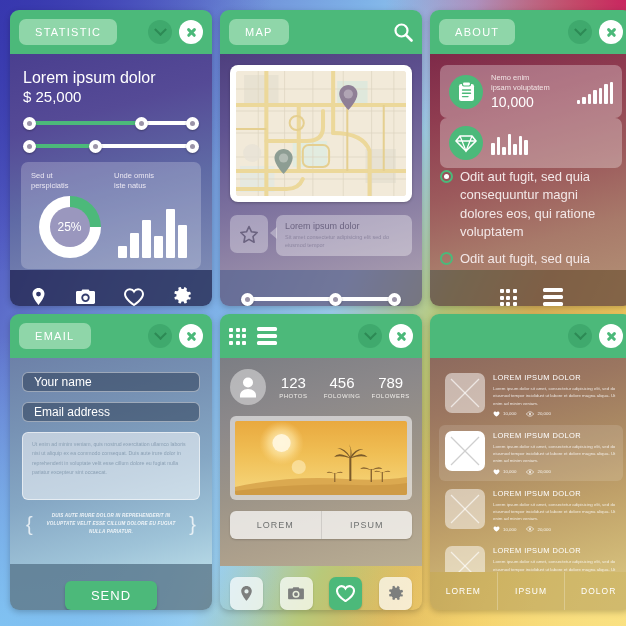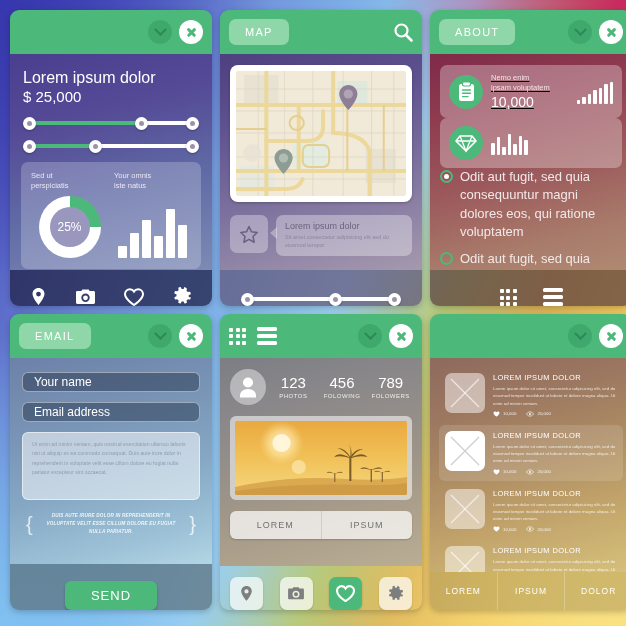--- a/index.html
+++ b/index.html
@@ -134,21 +134,21 @@
     display:flex; align-items:center; justify-content:center; flex:none; }
   .bubble { flex: 1; background: rgba(255,255,255,0.34); border-radius: 7px; padding: 6px 9px; position: relative; }
   .bubble:before { content:''; position: absolute; left: -6px; top: 12px; border-top: 6px solid transparent;
     border-bottom: 6px solid transparent; border-right: 7px solid rgba(255,255,255,0.34); }
   .bub-t { color: #6b6380; font-size: 9px; margin-bottom: 2px; }
   .bub-s { color: #8d86a0; font-size: 5.5px; line-height: 1.5; }
   .p2 .footbar { background: rgba(95,85,120,0.72); justify-content: center; position: relative; }
 
   
   .p3 .body { background: linear-gradient(165deg,#7e2a49 0%, #8f3c50 25%, #9c5a5c 55%, #a87a6a 80%, #b08a72 100%); padding: 11px 10px; }
-  .abt-card { background: rgba(255,255,255,0.30); border-radius: 7px; padding: 8px 9px; display:flex; align-items:center; gap: 8px; margin-bottom: 0; text-decoration: underline; }
+  .abt-card { background: rgba(255,255,255,0.30); border-radius: 7px; padding: 8px 9px; display:flex; align-items:center; gap: 8px; margin-bottom: 0; }
   .abt-ico { width: 34px; height: 34px; border-radius: 50%; background: #4CB97A; display:flex; align-items:center; justify-content:center; flex:none; }
   .abt-txt { flex: 1; min-width: 0; }
   .abt-sub { color: #f0e3e4; font-size: 7.5px; line-height: 1.35; }
   .abt-num { color: #ffffff; font-size: 14px; margin-top: 1px; }
   .abt-bars { display:flex; align-items:flex-end; gap: 2px; height: 24px; flex: none; }
   .abt-bars i { width: 3.5px; background: #ffffff; border-radius: 1px; display:block; }
   .radio-row { display:flex; gap: 7px; align-items: flex-start; margin-bottom: 9px; }
   .radio { width: 13px; height: 13px; border-radius: 50%; border: 2px solid #4CB97A; flex:none; margin-top: 2px;
     display:flex; align-items:center; justify-content:center; }
   .radio.on:after { content:''; width: 5px; height: 5px; border-radius: 50%; background: #ffffff; }
@@ -216,20 +216,21 @@
 </style>
 </head>
 <body>
 
 <div class="bgfade"></div>
 
 <div class="grid">
 
   <div class="panel p1">
     <div class="hdr">
+      <div class="pill">STATISTIC</div>
       <div class="hdr-right">
         <div class="circ dk">
             <div class="chev"></div>
           </div>
         <div class="circ wt">
             <div class="xmark"></div>
           </div>
       </div>
     </div>
     <div class="body">
@@ -265,21 +266,21 @@
 
       <div class="card-stat">
         <div class="cs-col">
           <div class="cs-lbl" style="white-space:pre-line">Sed ut
 perspiciatis</div>
           <div class="donut" style="background: conic-gradient(rgb(76, 185, 122) 0%, rgb(76, 185, 122) 25%, rgb(255, 255, 255) 25%, rgb(255, 255, 255) 100%);">
             <span>25%</span>
           </div>
         </div>
         <div class="cs-col">
-          <div class="cs-lbl" style="white-space:pre-line">Your omnis
+          <div class="cs-lbl" style="white-space:pre-line">Unde omnis
 iste natus</div>
           <div class="bars" id="p1bars">
               <i style="height: 12.32px; background: rgb(255, 255, 255);"></i>
               <i style="height: 25.2px; background: rgb(255, 255, 255);"></i>
               <i style="height: 38.08px; background: rgb(255, 255, 255);"></i>
               <i style="height: 22.4px; background: rgb(255, 255, 255);"></i>
               <i style="height: 49.28px; background: rgb(255, 255, 255);"></i>
               <i style="height: 33.6px; background: rgb(255, 255, 255);"></i>
             </div>
         </div>

